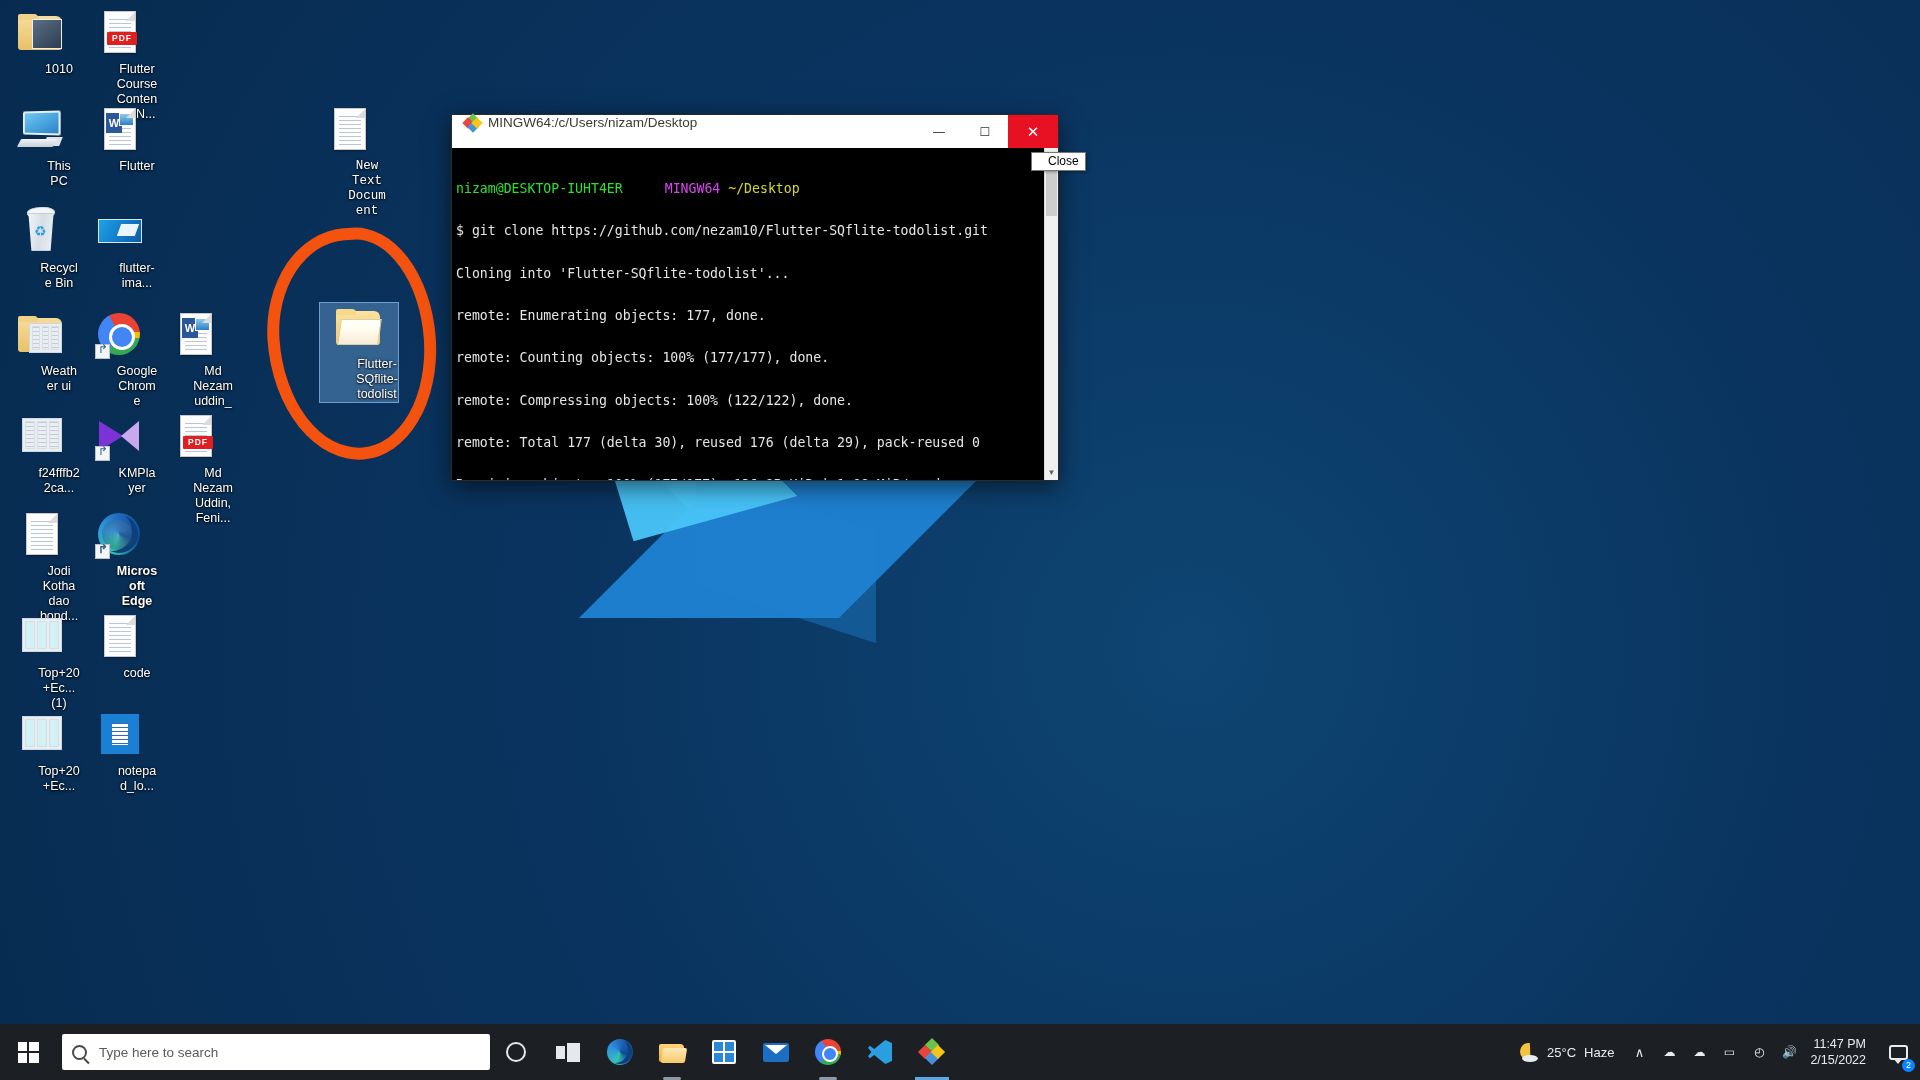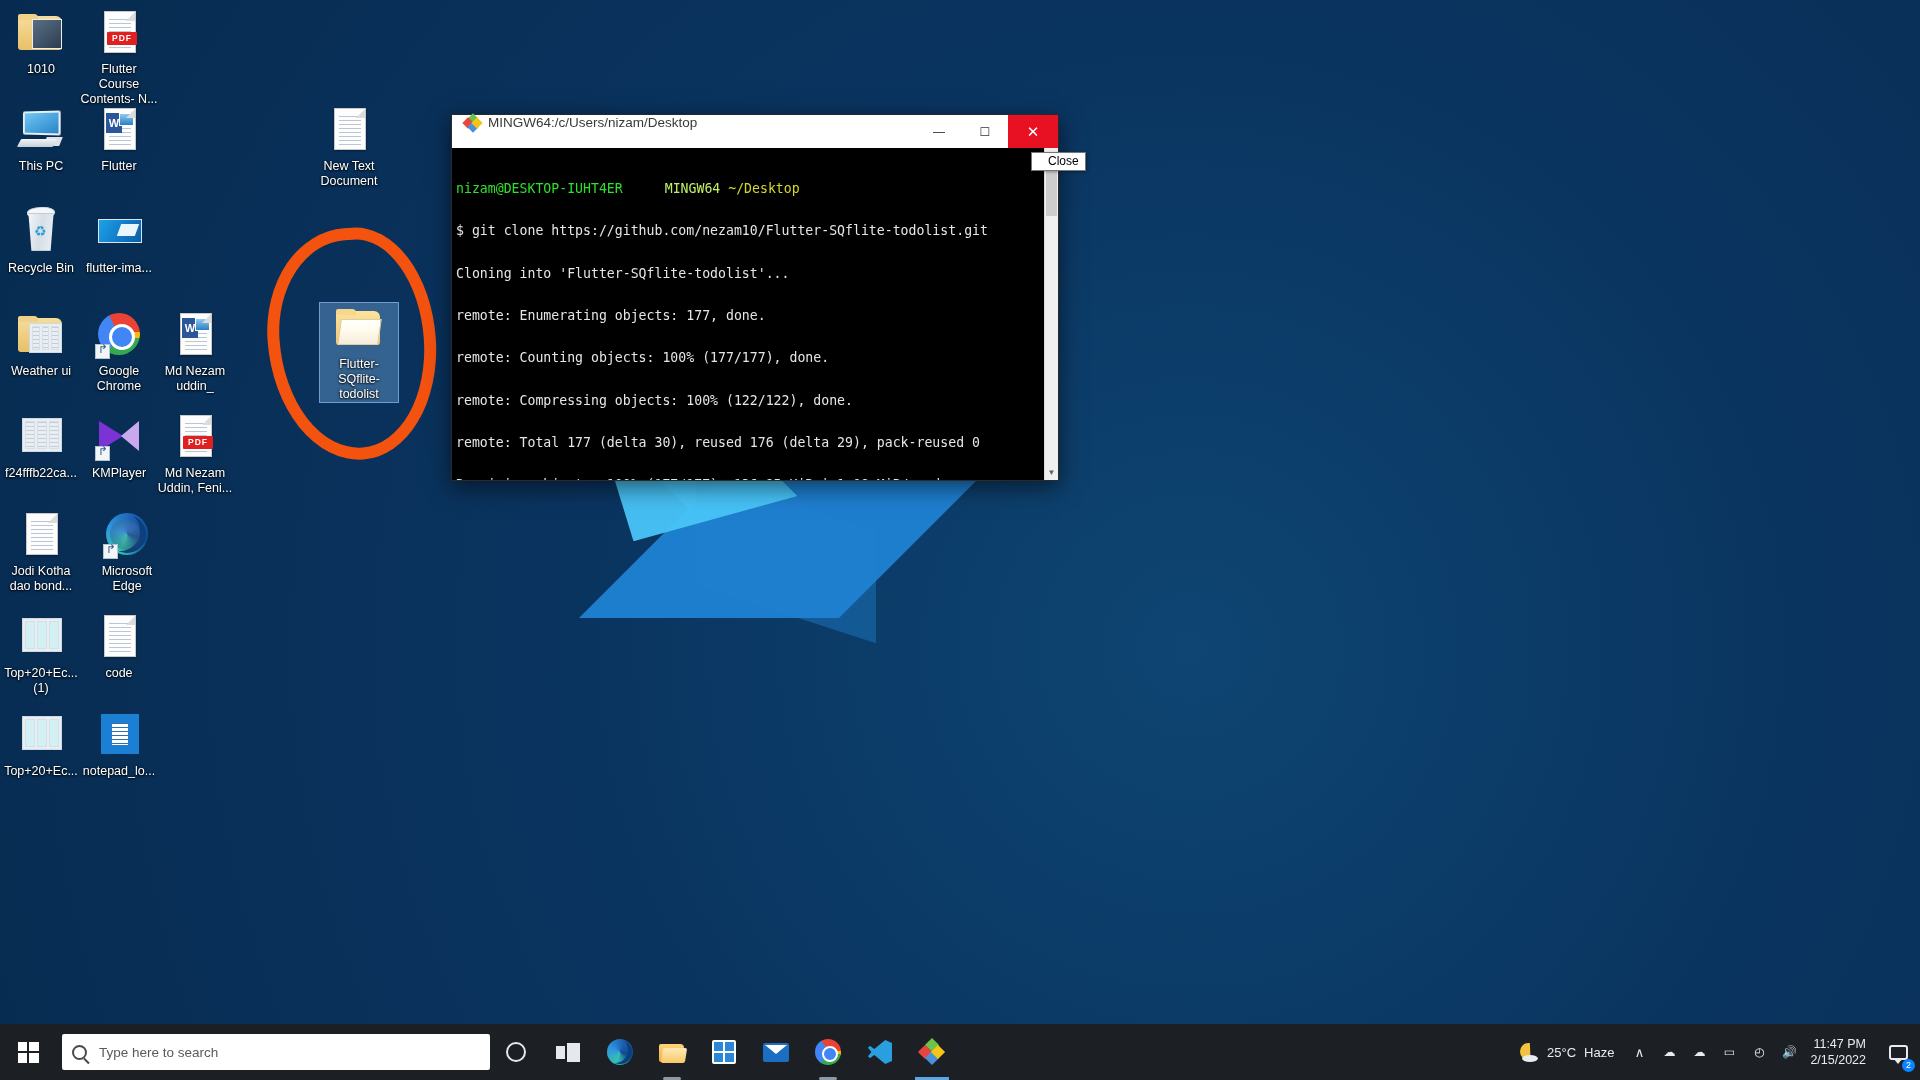--- a/index.html
+++ b/index.html
@@ -68,21 +68,21 @@
     line-height: 15px;
     text-shadow: 0 1px 2px rgba(0,0,0,.9), 0 0 3px rgba(0,0,0,.75);
     cursor: default;
     user-select: none;
   }
   .d-icon .glyph {
     width: 48px; height: 48px;
     margin: 0 auto 6px auto;
     position: relative;
   }
-  .d-icon .lbl { display: block; word-wrap: break-word; }
+  .d-icon .lbl { display: block; word-wrap: break-word; margin-left: 36px; }
   .d-icon.selected {
     background: rgba(90,140,190,.55);
     outline: 1px solid rgba(140,185,235,.8);
   }
   .d-icon.selected .glyph { filter: brightness(1.03); }
 
   
   .ic-folder { width:46px; height:38px; position:absolute; left:1px; top:6px; }
   .ic-folder .back {
     position:absolute; left:0; top:2px; width:44px; height:34px;
@@ -314,21 +314,21 @@
   #term-body {
     position:absolute; left:0; top:33px; right:14px; bottom:0;
     background:#000; padding:6px 0 0 2px;
     font-family: "DejaVu Sans Mono", "Liberation Mono", monospace;
     font-size:13.2px; line-height:14.1px;
     white-space:pre;
     overflow:hidden;
   }
   #term-body .ln { color:#e6e6e6; padding-left:2px; }
   .c-green { color:#2ee02e; }
-  .c-purple { color:#bef264;padding-left:34px; }
+  .c-purple { color:#d946ef;padding-left:34px; }
   .c-yellow { color:#d7d72a; }
   #term-scroll {
     position:absolute; right:0; top:33px; width:14px; bottom:0;
     background:#f0f0f0; border-left:1px solid #dcdcdc;
   }
   #term-scroll .arrow {
     height:14px; text-align:center; font-size:8px; color:#606060; line-height:14px;
   }
   #term-scroll .thumb {
     position:absolute; top:14px; left:1px; right:1px; height:54px;
@@ -635,21 +635,21 @@
       <span class="lbl">Md Nezam Uddin, Feni...</span>
     </div>
     <div class="d-icon" style="left: 2px; top: 510px;">
       <div class="glyph">
         <div class="ic-doc">
           <div class="lines"></div>
         </div>
       </div>
       <span class="lbl">Jodi Kotha dao bond...</span>
     </div>
-    <div class="d-icon" style="left: 88px; top: 510px;">
+    <div class="d-icon" style="left: 80px; top: 510px; font-weight: bold;">
       <div class="glyph">
         <div class="ic-edge">
           <div class="cres"></div>
         </div>
         <div class="shortcut"></div>
       </div>
       <span class="lbl">Microsoft Edge</span>
     </div>
     <div class="d-icon" style="left: 2px; top: 612px;">
       <div class="glyph">
@@ -680,21 +680,21 @@
       <span class="lbl">Top+20+Ec...</span>
     </div>
     <div class="d-icon" style="left: 80px; top: 710px;">
       <div class="glyph">
         <div class="ic-tile">
           <div class="page"></div>
         </div>
       </div>
       <span class="lbl">notepad_lo...</span>
     </div>
-    <div class="d-icon" style="left: 310px; top: 105px;">
+    <div class="d-icon" style="left: 310px; top: 105px; font-family: Liberation Mono, monospace;">
       <div class="glyph">
         <div class="ic-doc">
           <div class="lines"></div>
         </div>
       </div>
       <span class="lbl">New Text Document</span>
     </div>
     <div class="d-icon selected" style="left: 320px; top: 303px;">
       <div class="glyph">
         <div class="ic-folder">

